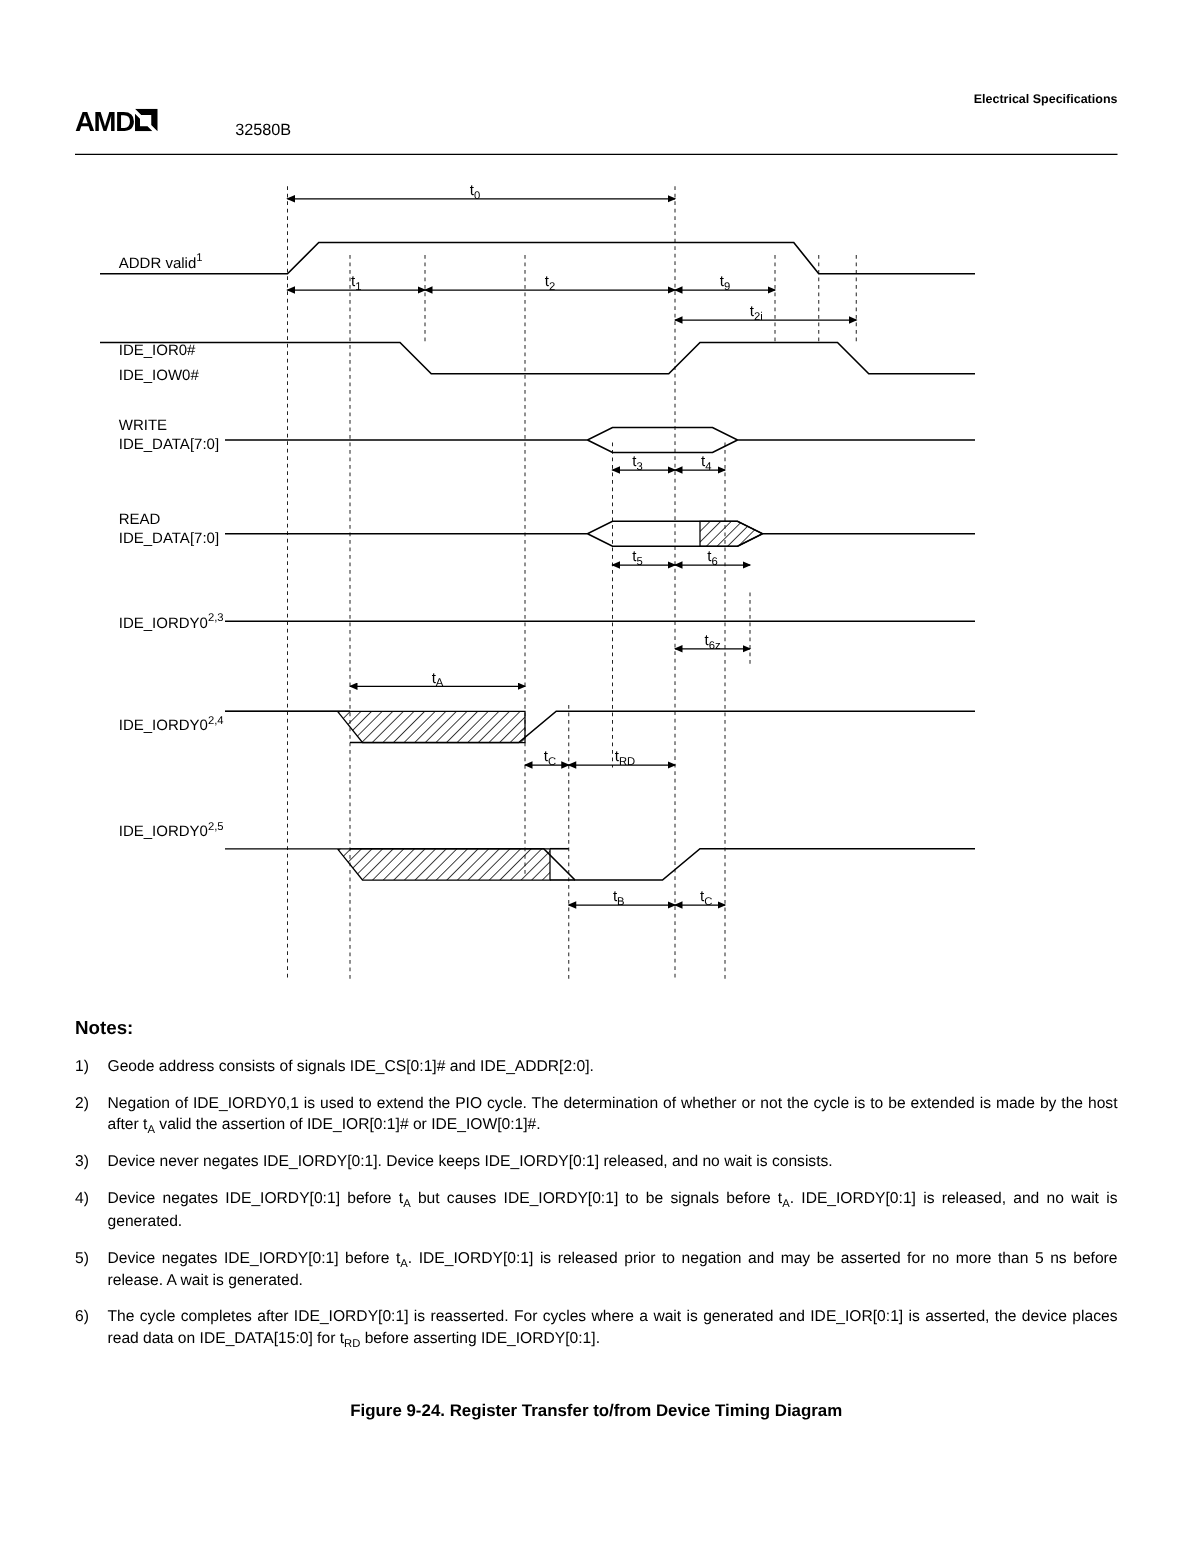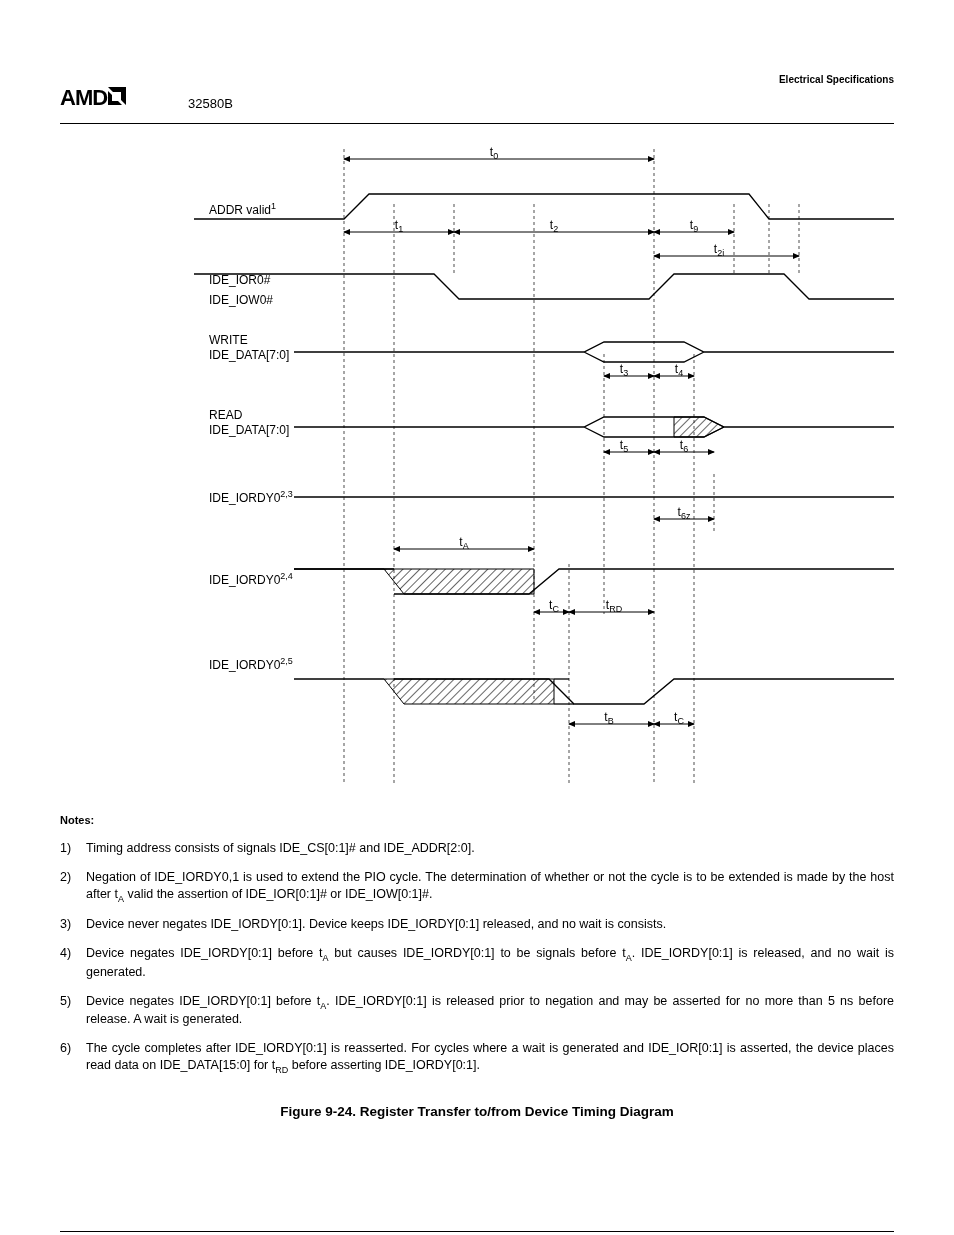--- a/index.html
+++ b/index.html
@@ -28,41 +28,41 @@
     font-size: 22px;
     font-family: Arial, sans-serif;
     letter-spacing: -1px;
   }
   .logo svg { vertical-align: baseline; }
   .doc-id { font-size: 13px; margin-left: 60px; margin-top: 48px; }
   .header-left { display:flex; align-items: flex-end; }
   .section-title { font-weight: bold; font-size: 10px; }
   .diagram-wrap {
     display:flex;
-    justify-content:flex-end;
+    justify-content:flex-start;
     margin: 10px 0 30px 0;
   }
-  .notes-title { font-weight: bold; font-size: 11px; margin: 14px 0; }
+  .notes-title { font-weight: bold; font-size: 15px; margin: 14px 0; }
   .notes {
     font-size: 12.5px;
     line-height: 1.35;
     text-align: justify;
   }
   .note-item {
     display: flex;
     margin-bottom: 12px;
   }
   .note-num { width: 26px; flex: 0 0 26px; }
   .note-text { flex: 1; }
   .sub-letter { font-size: 9px; vertical-align: sub; }
   .figure-caption {
     text-align: center;
     font-weight: bold;
     font-size: 13.5px;
-    margin-top: 28px;
+    margin-top: 40px;
   }
   .footer {
     display: flex;
     justify-content: space-between;
     font-size: 12px;
     margin-top: 112px;
     border-top: 1.5px solid #000;
     padding-top: 6px;
     font-weight: bold;
   }
@@ -182,21 +182,21 @@
       <text x="435" y="577" text-anchor="middle">t<tspan font-size="9" dy="3">B</tspan></text>
       <line x1="480" y1="580" x2="520" y2="580" stroke="#000" marker-start="url(#arrR)" marker-end="url(#arr)"></line>
       <text x="505" y="577" text-anchor="middle">t<tspan font-size="9" dy="3">C</tspan></text>
     </svg>
   </div>
 
   <div class="notes-title">Notes:</div>
   <div class="notes">
     <div class="note-item">
       <div class="note-num">1)</div>
-      <div class="note-text"><span>Timing address consists of signals IDE_CS[0:1]# and IDE_ADDR[2:0].</span></div>
+      <div class="note-text"><span>Geode address consists of signals IDE_CS[0:1]# and IDE_ADDR[2:0].</span></div>
     </div>
     <div class="note-item">
       <div class="note-num">2)</div>
       <div class="note-text"><span>Negation of IDE_IORDY0,1 is used to extend the PIO cycle. The determination of whether or not the cycle is to be extended is made by the host after t</span><span class="sub-letter">A</span><span> valid the assertion of IDE_IOR[0:1]# or IDE_IOW[0:1]#.</span></div>
     </div>
     <div class="note-item">
       <div class="note-num">3)</div>
       <div class="note-text"><span>Device never negates IDE_IORDY[0:1]. Device keeps IDE_IORDY[0:1] released, and no wait is consists.</span></div>
     </div>
     <div class="note-item">

